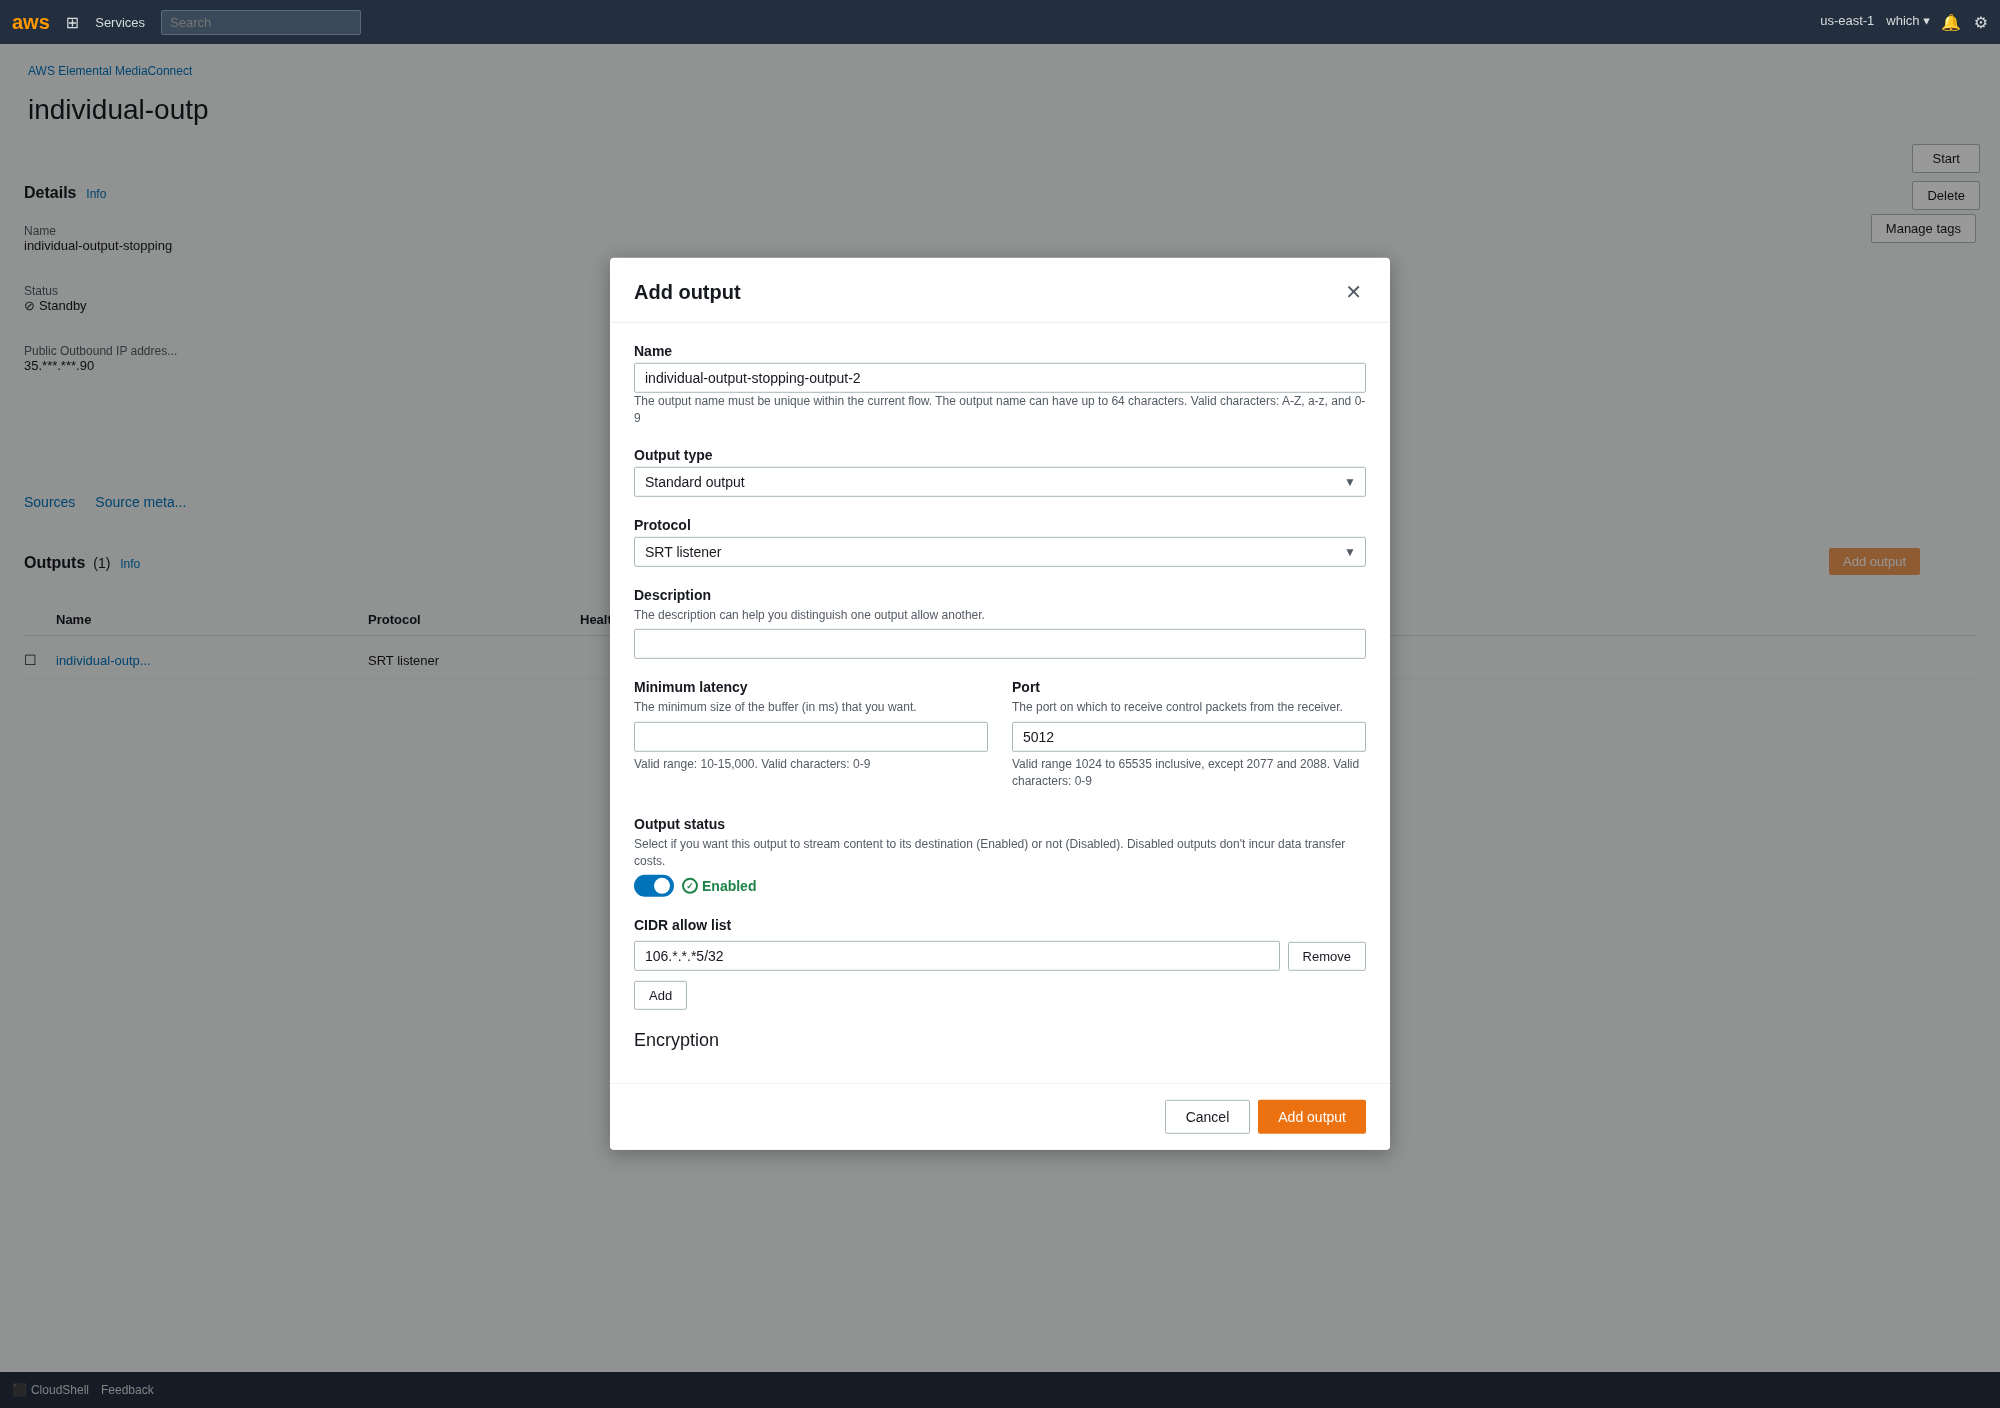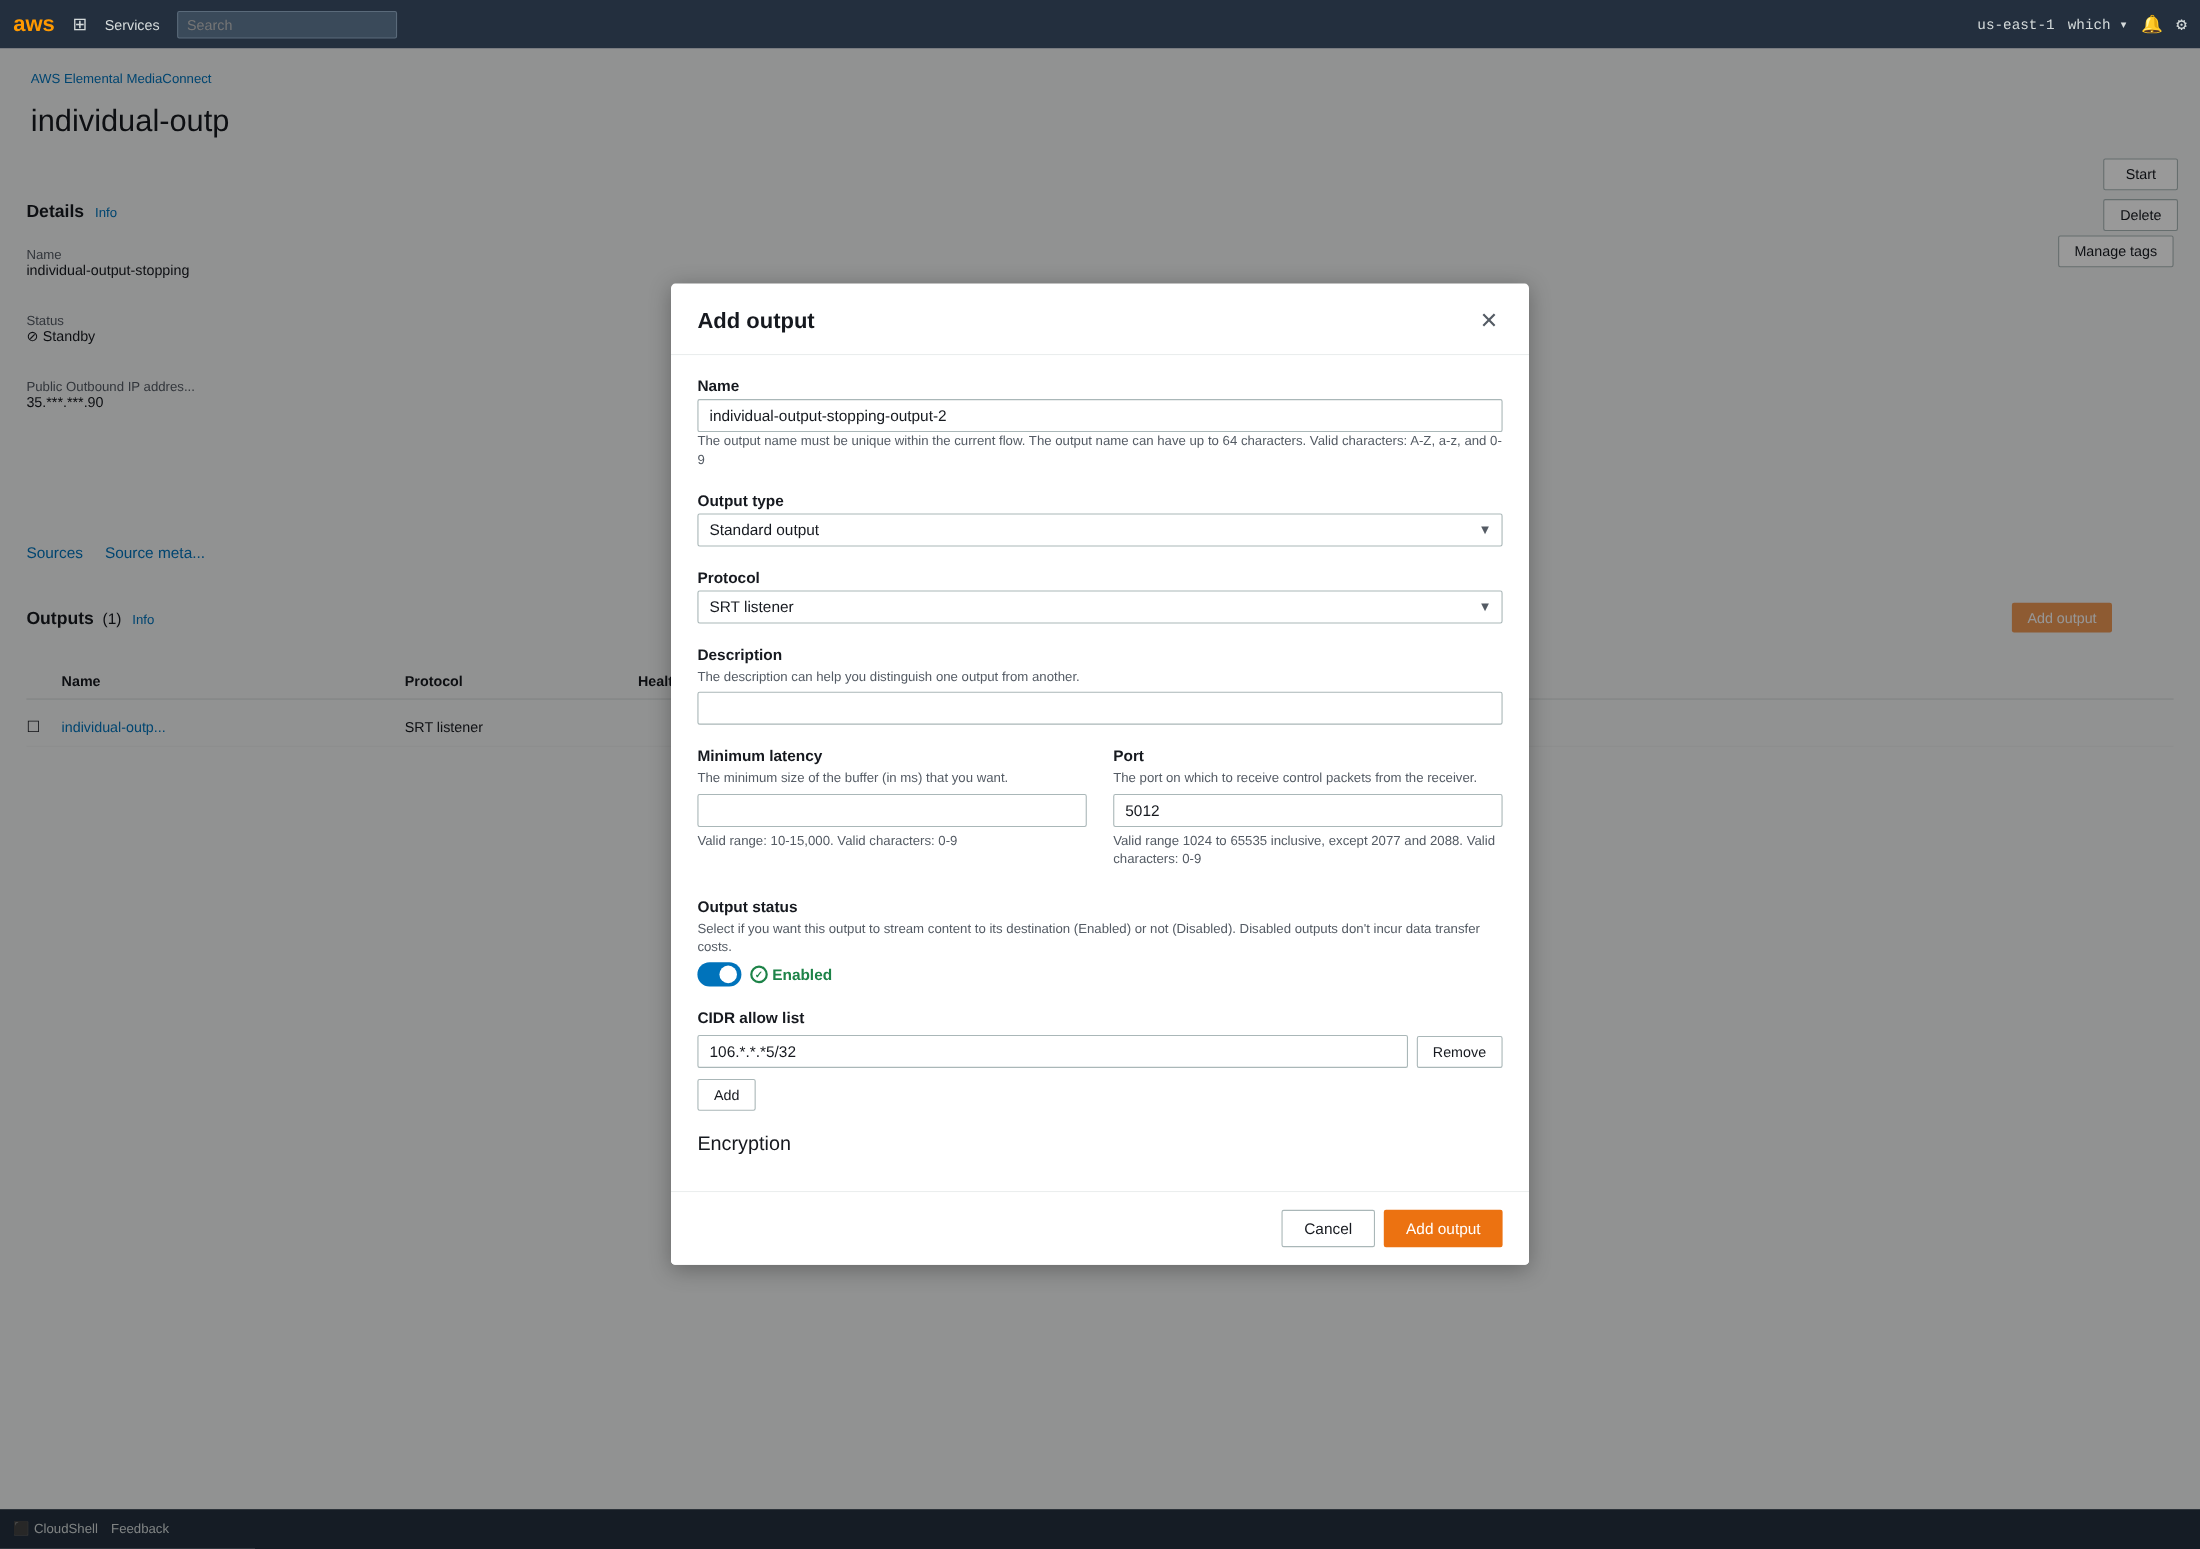--- a/index.html
+++ b/index.html
@@ -42,25 +42,24 @@
       border: 1px solid #5a6a7a;
       border-radius: 2px;
       padding: 4px 24px 4px 8px;
       color: #d5dbdb;
       font-size: 13px;
       width: 200px;
     }
     .nav-right {
       margin-left: auto;
       display: flex;
-      align-items: center;
+      align-items: flex-start;
       gap: 12px;
       color: #d5dbdb;
       font-size: 13px;
-      font-family: Liberation Mono, monospace;
     }
     .bg-breadcrumb {
       padding: 8px 20px;
       font-size: 12px;
       color: #0073bb;
     }
     .bg-title {
       padding: 8px 20px;
       font-size: 28px;
       font-weight: 300;
@@ -490,21 +489,21 @@
           <option>Zixi push</option>
           <option>Zixi pull</option>
           <option>Fujitsu QoS</option>
         </select>
         <span class="select-arrow">▼</span>
       </div>
     </div>
 
     <div class="form-group">
       <label class="form-label">Description</label>
-      <div class="form-hint">The description can help you distinguish one output from another.</div>
+      <div class="form-hint">The description can help you distinguish one output allow another.</div>
       <input class="form-input" type="text" value="" style="">
     </div>
 
     <div class="form-row">
       <div class="form-group">
         <label class="form-label">Minimum latency</label>
         <div class="form-hint">The minimum size of the buffer (in ms) that you want.</div>
         <input class="form-input" type="text" value="" style="">
         <div class="form-hint" style="margin-top:4px;">Valid range: 10-15,000. Valid characters: 0-9</div>
       </div>

